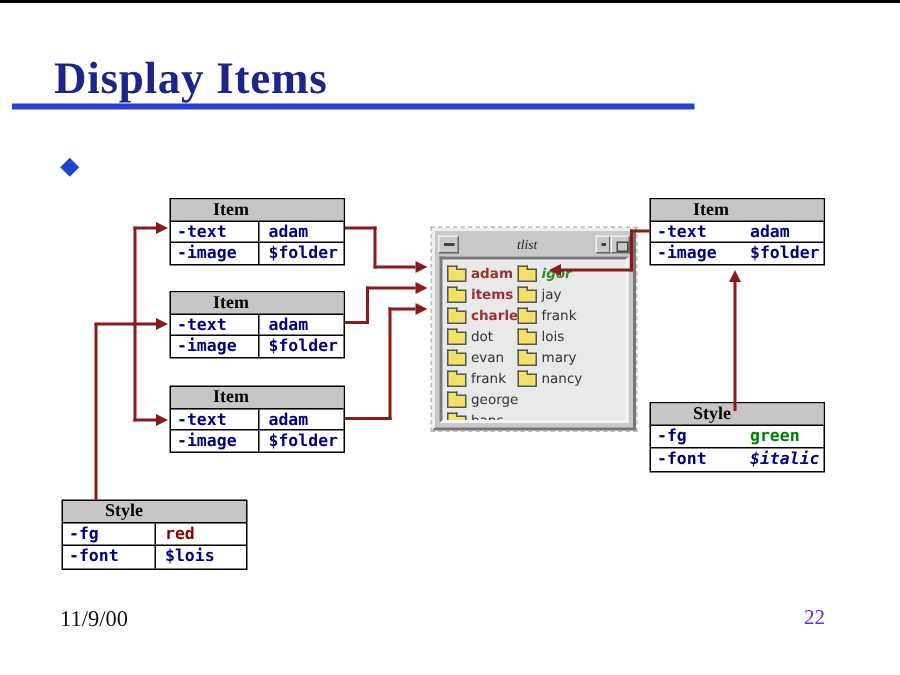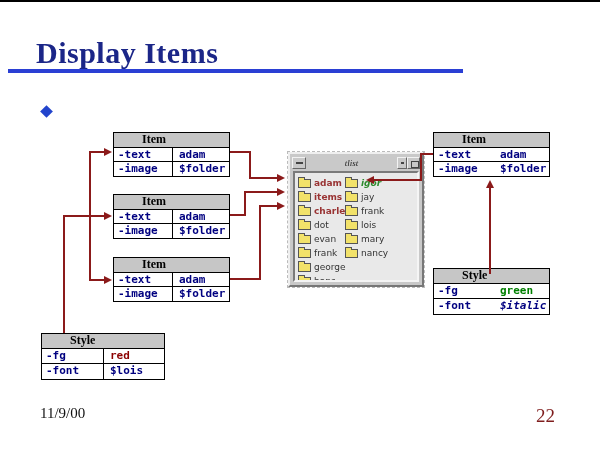--- a/index.html
+++ b/index.html
@@ -105,21 +105,21 @@
   .hline,.vline{position:absolute;background:var(--arrow-maroon);}
   .hline{height:2px;}
   .vline{width:2px;}
   .arr{position:absolute;width:0;height:0;}
   .arr.right{border-top:4px solid transparent;border-bottom:4px solid transparent;border-left:8px solid var(--arrow-maroon);}
   .arr.left{border-top:4px solid transparent;border-bottom:4px solid transparent;border-right:8px solid var(--arrow-maroon);}
   .arr.up{border-left:4px solid transparent;border-right:4px solid transparent;border-bottom:8px solid var(--arrow-maroon);}
   
   .footer-date{position:absolute;left:40px;top:403px;font-size:15px;color:#111;}
   .footer-center{position:absolute;left:0;top:403px;width:600px;text-align:center;font-size:13px;color:#111;}
-  .footer-page{position:absolute;left:536px;top:403px;font-size:19px;color:#7f1d1d;}
+  .footer-page{position:absolute;left:536px;top:403px;font-size:14px;color:#6d28d9;}
 </style>
 </head>
 <body>
 
 <div id="slide">
 
   <div class="page-title">Display Items</div>
   <div class="title-rule"></div>
 
   <div class="bullet-diamond"></div>

